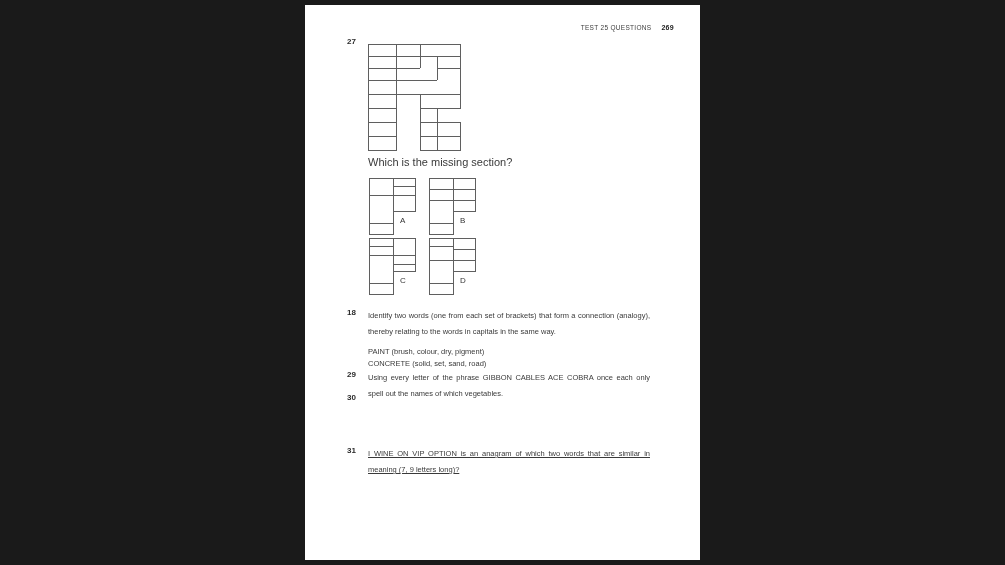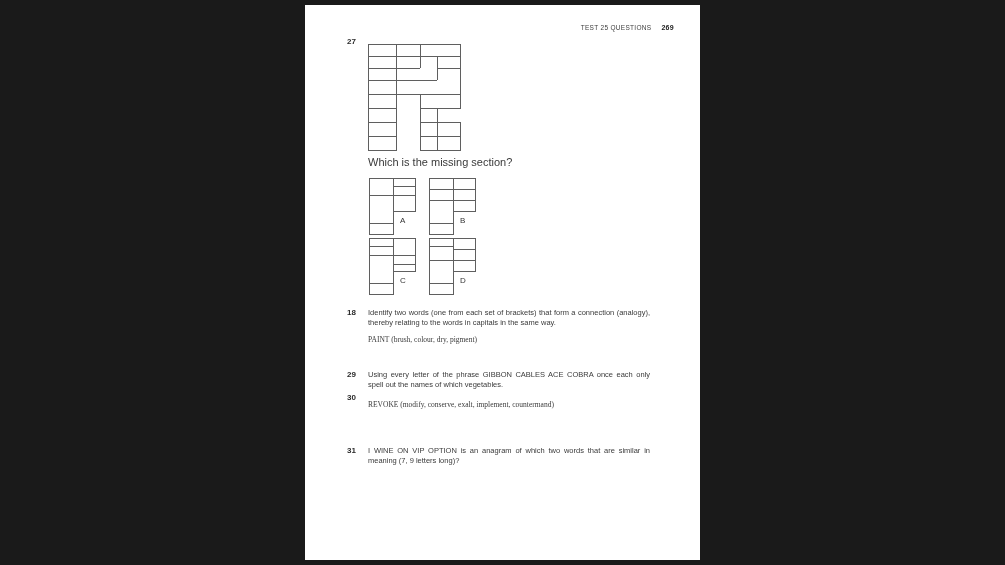--- a/index.html
+++ b/index.html
@@ -75,29 +75,28 @@
     left: 0;
     top: 0;
     font-size: 8px;
     font-weight: 700;
     color: #2b2b2b;
   }
   .question .body { margin-left: 21px; width: 282px; }
   .question p { margin: 0; }
   .qtext {
     font-size: 7.5px;
-    line-height: 10px;
+    line-height: 16px;
     text-align: justify;
     color: #3a3a3a;
   }
   .qdetail {
     font-size: 7.5px;
     line-height: 11.5px;
     color: #3a3a3a;
-    font-family: Liberation Serif, serif;
   }
   .qdetail.first { margin-top: 6px; }
 </style>
 </head>
 <body>
 
 <div class="canvas">
   <div class="page">
 
     <div class="header">
@@ -192,38 +191,38 @@
         </g>
       </svg>
       <span class="opt-label">D</span>
     </div>
 
     <div class="question" style="top:303px;">
       <span class="num">18</span>
       <div class="body">
         <p class="qtext">Identify two words (one from each set of brackets) that form a connection (analogy), thereby relating to the words in capitals in the same way.</p>
         <p class="qdetail first">PAINT (brush, colour, dry, pigment)</p>
+        <p class="qdetail">CONCRETE (solid, set, sand, road)</p>
       </div>
     </div>
 
     <div class="question" style="top:365px;">
       <span class="num">29</span>
       <div class="body">
         <p class="qtext">Using every letter of the phrase GIBBON CABLES ACE COBRA once each only spell out the names of which vegetables.</p>
       </div>
     </div>
 
     <div class="question" style="top:388px;">
       <span class="num">30</span>
       <div class="body">
-        <p class="qdetail first">REVOKE (modify, conserve, exalt, implement, countermand)</p>
-      </div>
-    </div>
-
-    <div class="question" style="top:441px;">
+      </div>
+    </div>
+
+    <div class="question" style="top:441px;text-decoration:underline;">
       <span class="num">31</span>
       <div class="body">
         <p class="qtext">I WINE ON VIP OPTION is an anagram of which two words that are similar in meaning (7, 9 letters long)?</p>
       </div>
     </div>
 
   </div>
 </div>
 
 </body></html>

